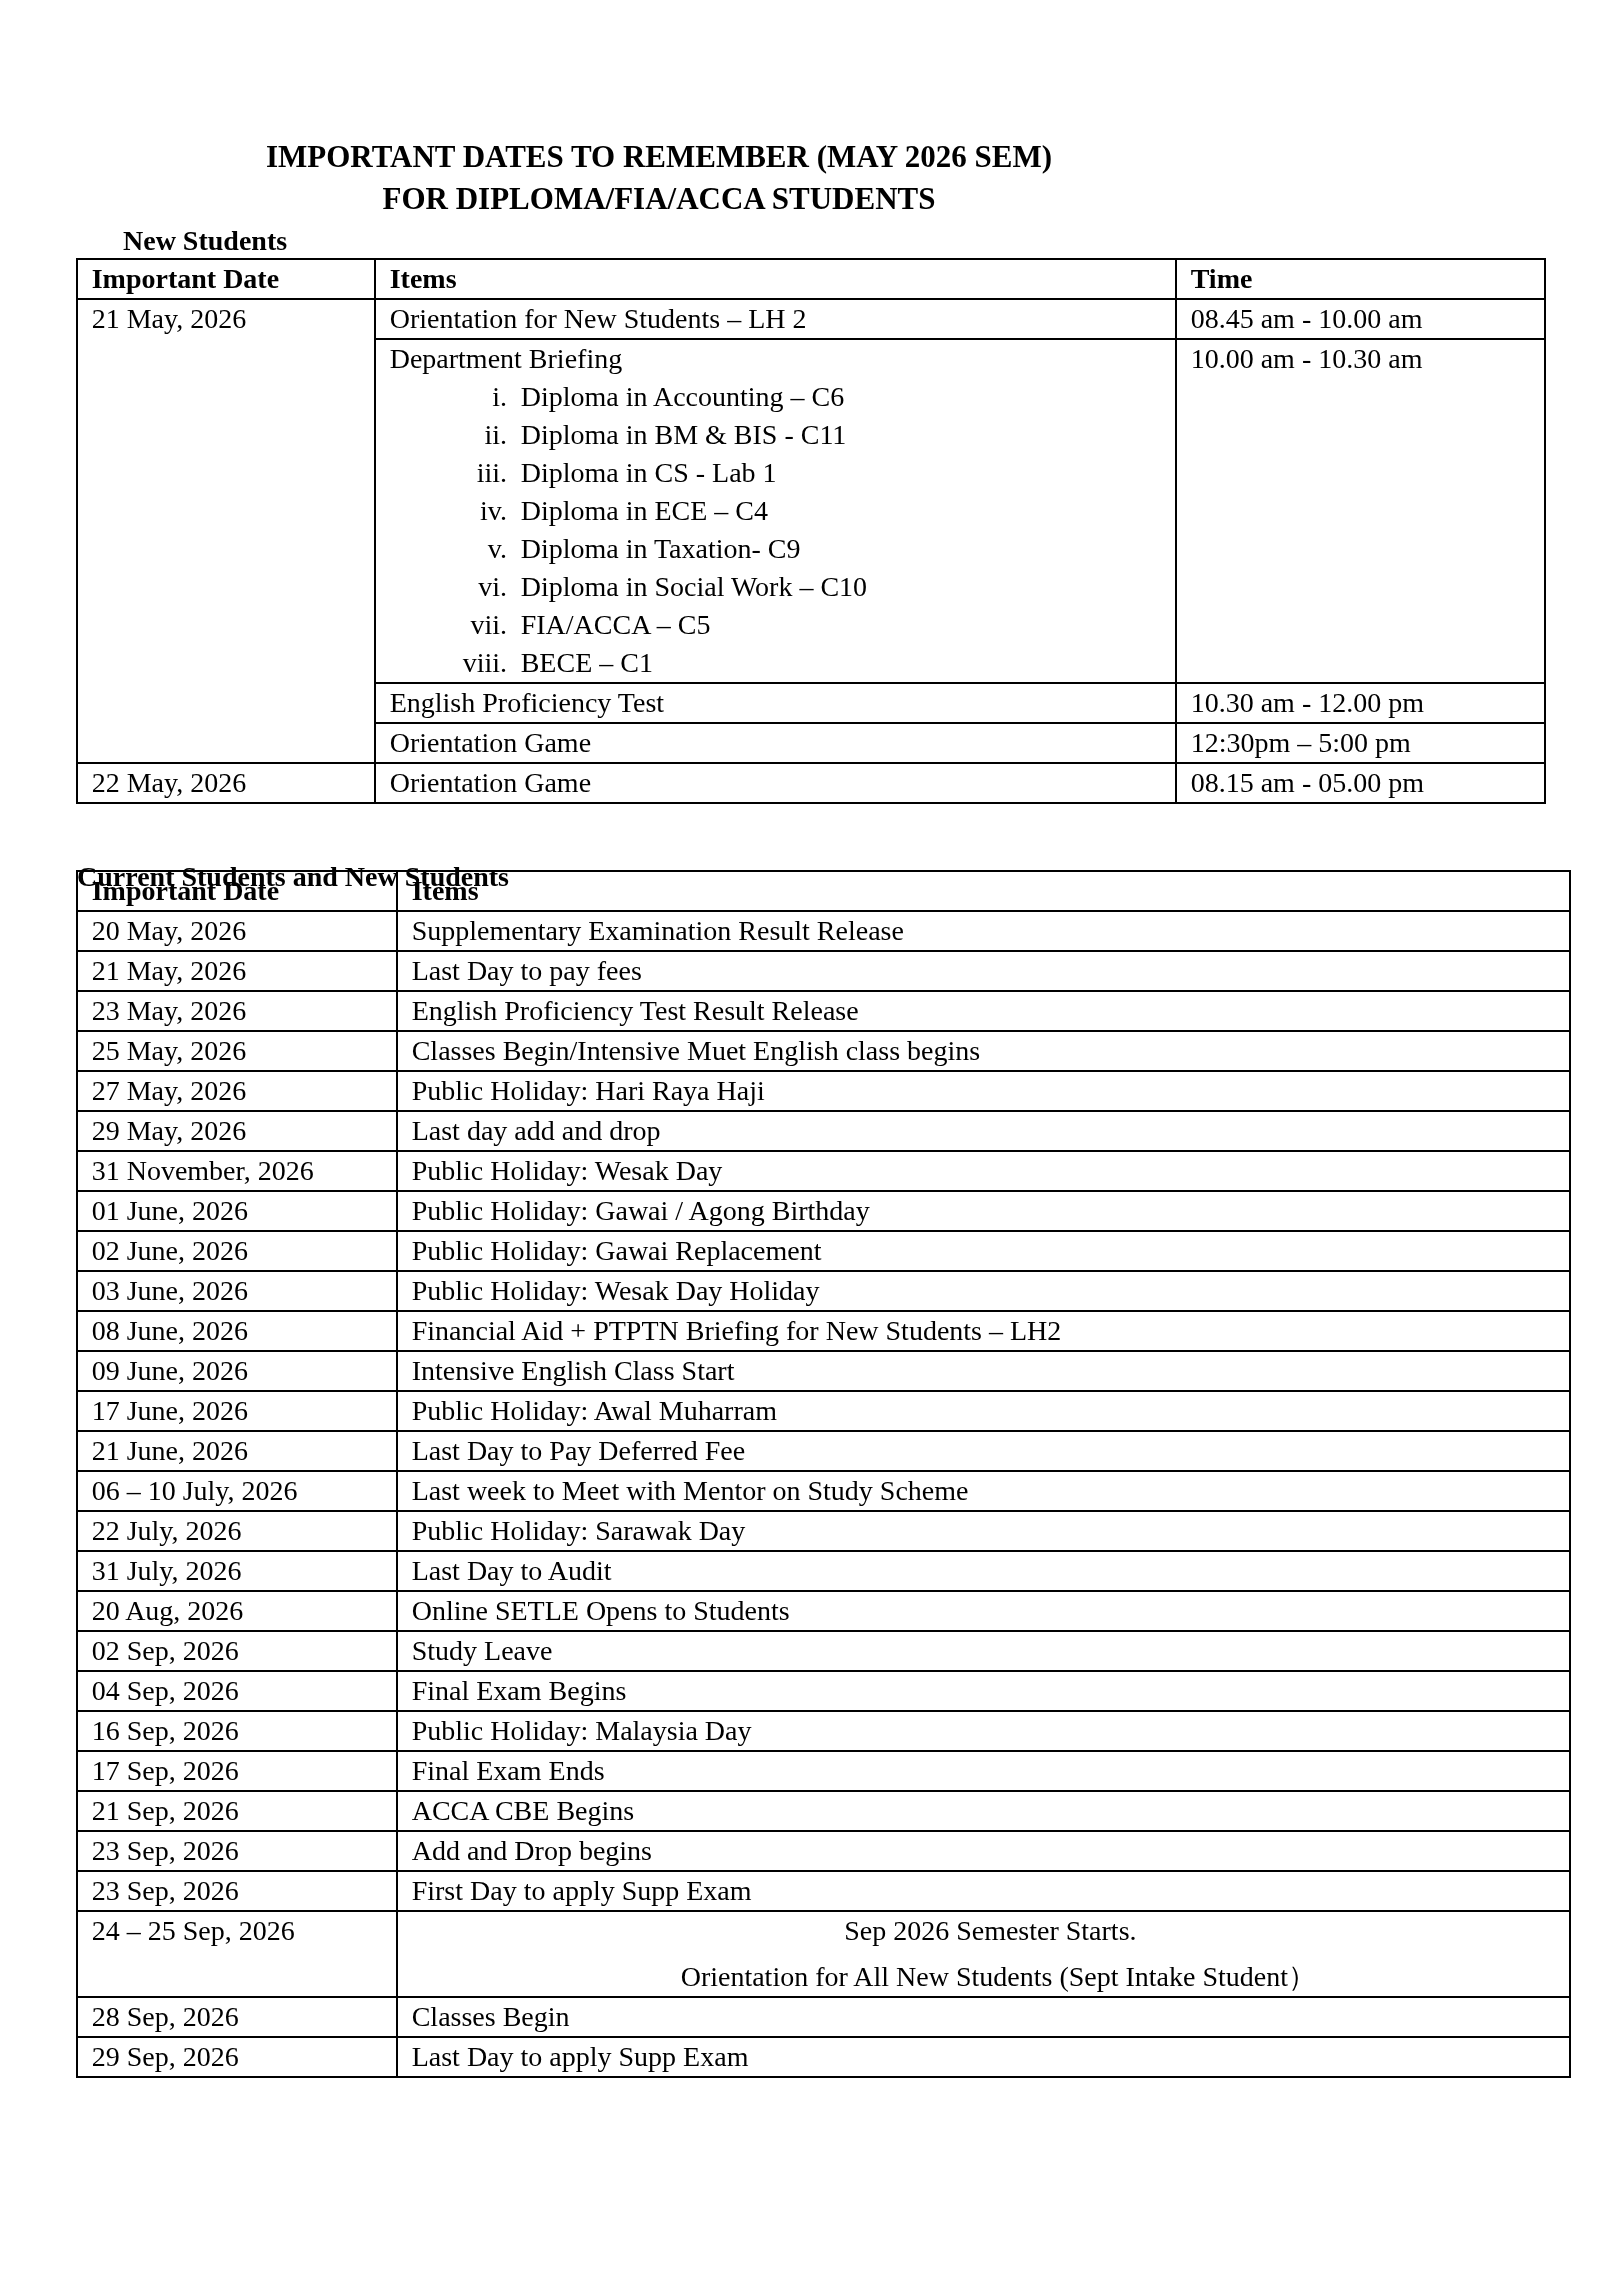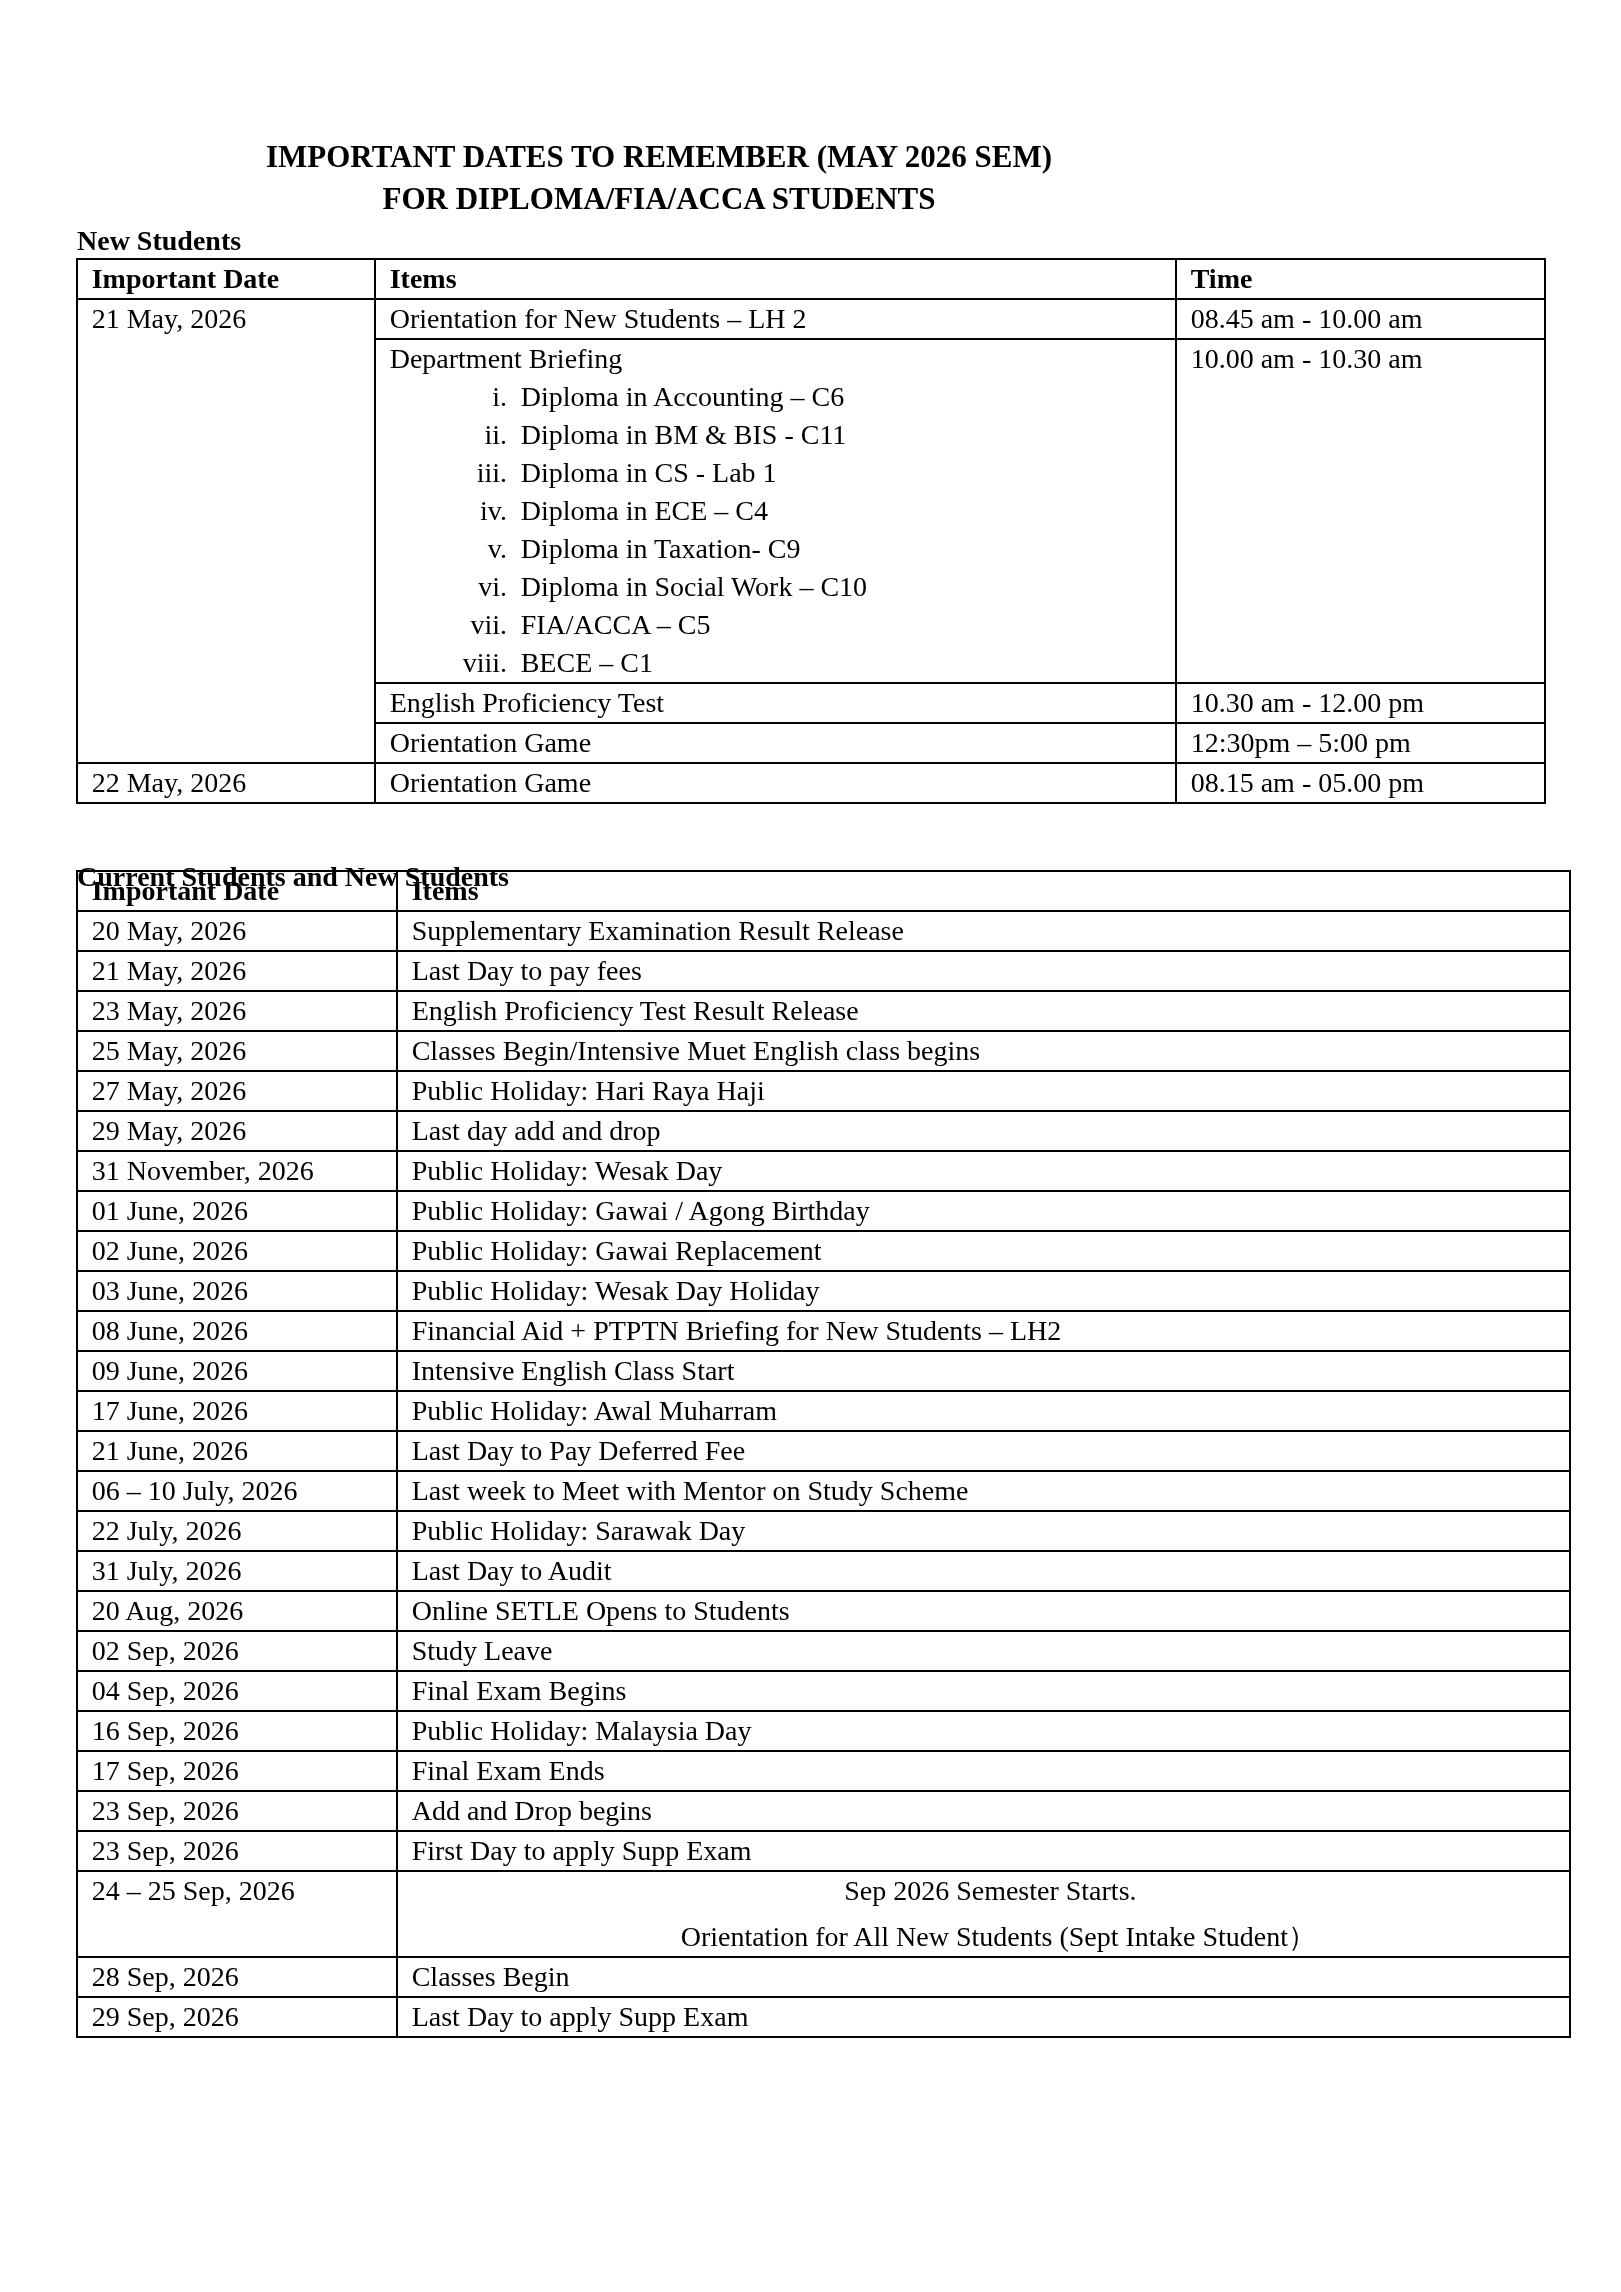--- a/index.html
+++ b/index.html
@@ -33,21 +33,21 @@
   .sublist .num { width: 131px; text-align: right; padding-right: 13.7px; box-sizing: border-box; }
   #t2 td { line-height: 38px; }
   .multiline span { display: block; text-align: center; }
 </style>
 </head>
 <body>
 
 <div class="title l1">IMPORTANT DATES TO REMEMBER (MAY 2026 SEM)</div>
 <div class="title l2">FOR DIPLOMA/FIA/ACCA STUDENTS</div>
 
-<div class="section-label" style="top:225px;">New Students</div>
+<div class="section-label" style="top:225px;margin-left:46px;">New Students</div>
 
 <table id="t1">
   <colgroup>
     <col style="width:298px">
     <col style="width:801px">
     <col style="width:369px">
   </colgroup>
   <tbody>
       <tr style="height:39px">
     <th>Important Date</th>
@@ -211,20 +211,24 @@
       </tr>
       <tr>
         <td>16 Sep, 2026</td>
         <td>Public Holiday: Malaysia Day</td>
       </tr>
       <tr>
         <td>17 Sep, 2026</td>
         <td>Final Exam Ends</td>
       </tr>
       <tr>
+        <td>21 Sep, 2026</td>
+        <td>ACCA CBE Begins</td>
+      </tr>
+      <tr>
         <td>23 Sep, 2026</td>
         <td>Add and Drop begins</td>
       </tr>
       <tr>
         <td>23 Sep, 2026</td>
         <td>First Day to apply Supp Exam</td>
       </tr>
       <tr>
         <td>24 – 25 Sep, 2026</td>
         <td class="multiline">

